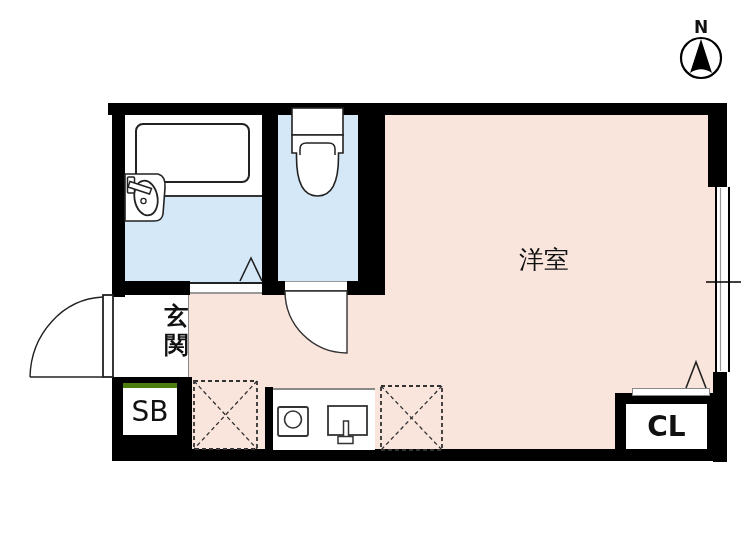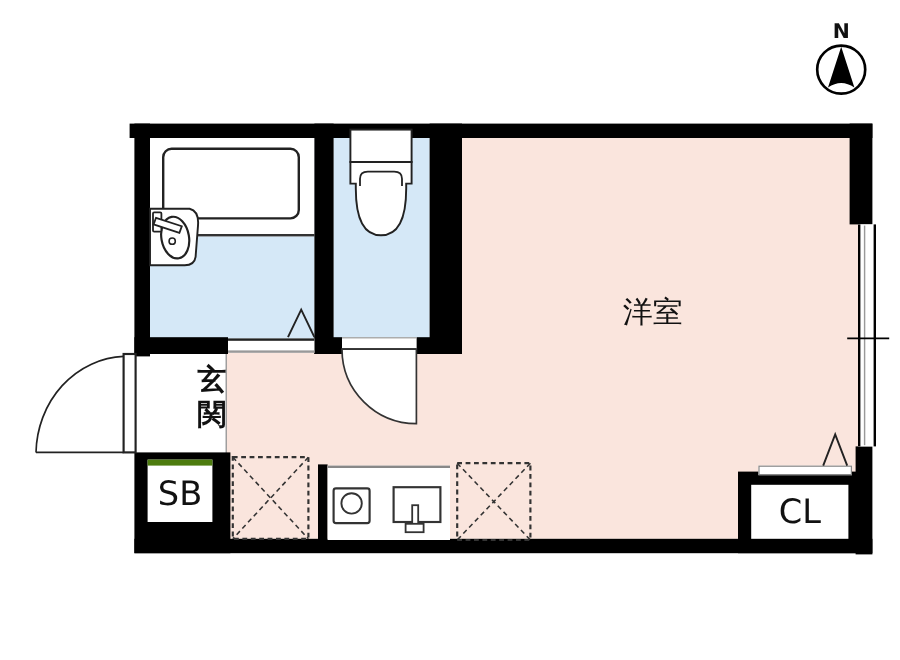--- a/index.html
+++ b/index.html
@@ -46,21 +46,21 @@
                  border:1px solid #888;box-sizing:border-box;}
 
   
   .kitchen-counter{left:273px;top:388px;width:102px;height:62px;background:#fff;border-top:2px solid #888;box-sizing:border-box;}
 
   
   .sb-box{left:123px;top:383px;width:54px;height:47px;background:#fff;border-top:5px solid #4d7c0f;
           display:flex;align-items:center;justify-content:center;font-size:28px;font-weight:500;}
   .cl-box{left:615px;top:393px;width:103px;height:68px;background:#000;}
   .cl-inner{left:626px;top:404px;width:81px;height:45px;background:#fff;
-            display:flex;align-items:center;justify-content:center;font-size:28px;font-weight:400;}
+            display:flex;align-items:center;justify-content:center;font-size:28px;font-weight:700;}
 
   
   .living-label{left:454px;top:245px;width:180px;text-align:center;font-size:25px;
                 font-weight:400;line-height:1.16;}
   .genkan-label{left:143px;top:302px;width:27px;font-size:24px;font-weight:600;line-height:1.22;
                 word-break:break-all;text-align:center;margin-left:20px;}
   .compass-n{left:679px;top:17px;width:44px;text-align:center;font-size:17px;font-weight:700;}
 
   .overlay{position:absolute;left:0;top:0;width:750px;height:550px;pointer-events:none;}
 </style>

